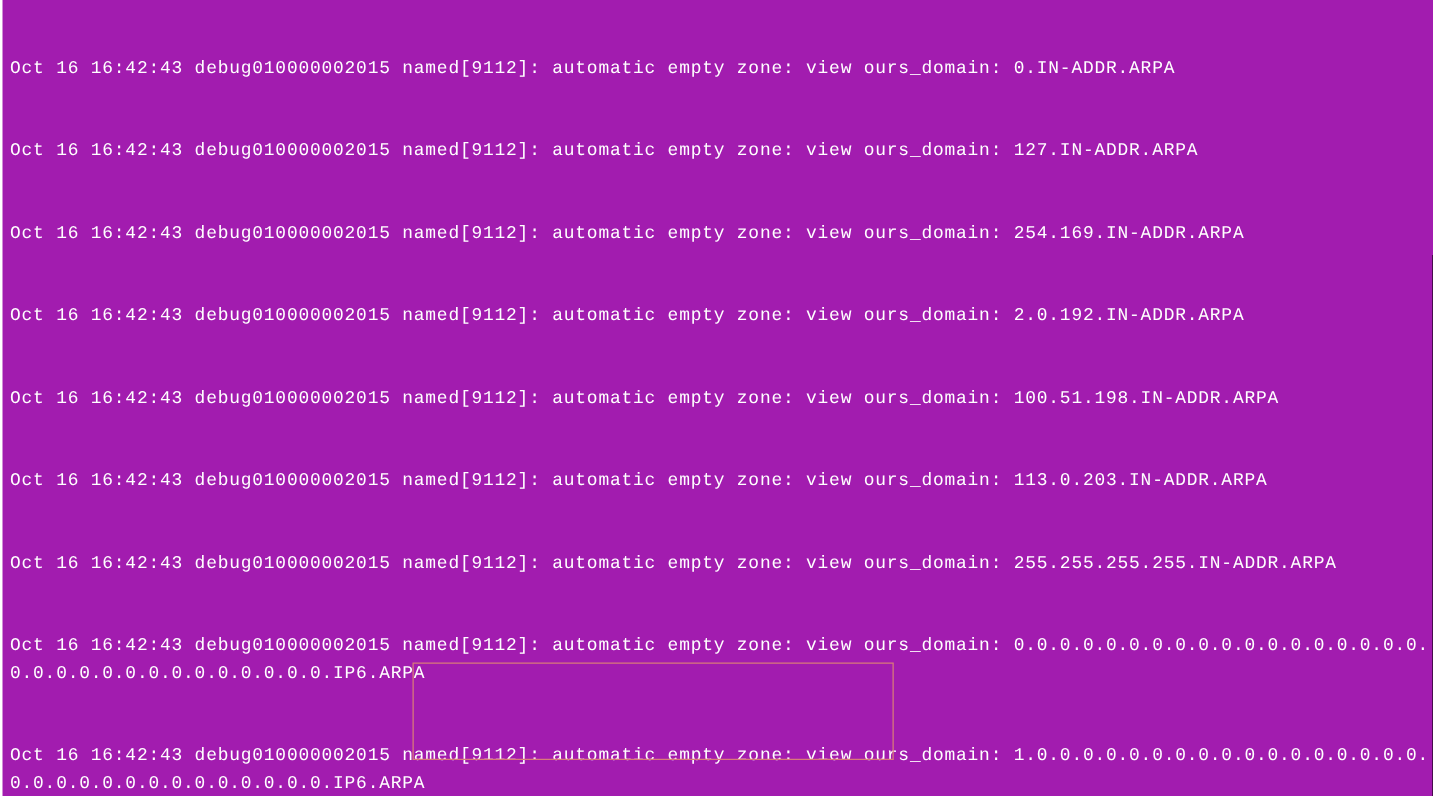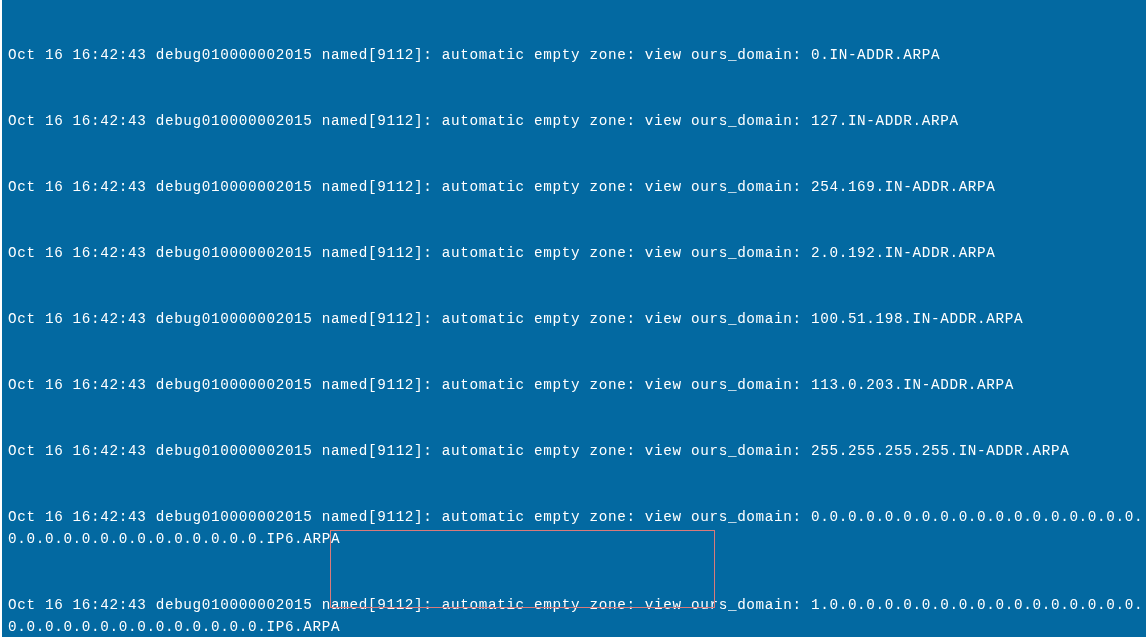--- a/index.html
+++ b/index.html
@@ -7,21 +7,21 @@
     padding: 0;
     background: #000;
     width: 1146px;
     height: 637px;
     overflow: hidden;
   }
   .terminal {
     position: relative;
     width: 1146px;
     height: 637px;
-    background: #0369a1;
+    background: #a21caf;
     color: #fff;
     font-family: "Courier New", Courier, monospace;
     font-size: 14.3px;
     line-height: 22px;
     letter-spacing: 0.65px;
     white-space: pre-wrap;
     word-break: break-all;
     padding: 0 2px;
     box-sizing: border-box;
   }

